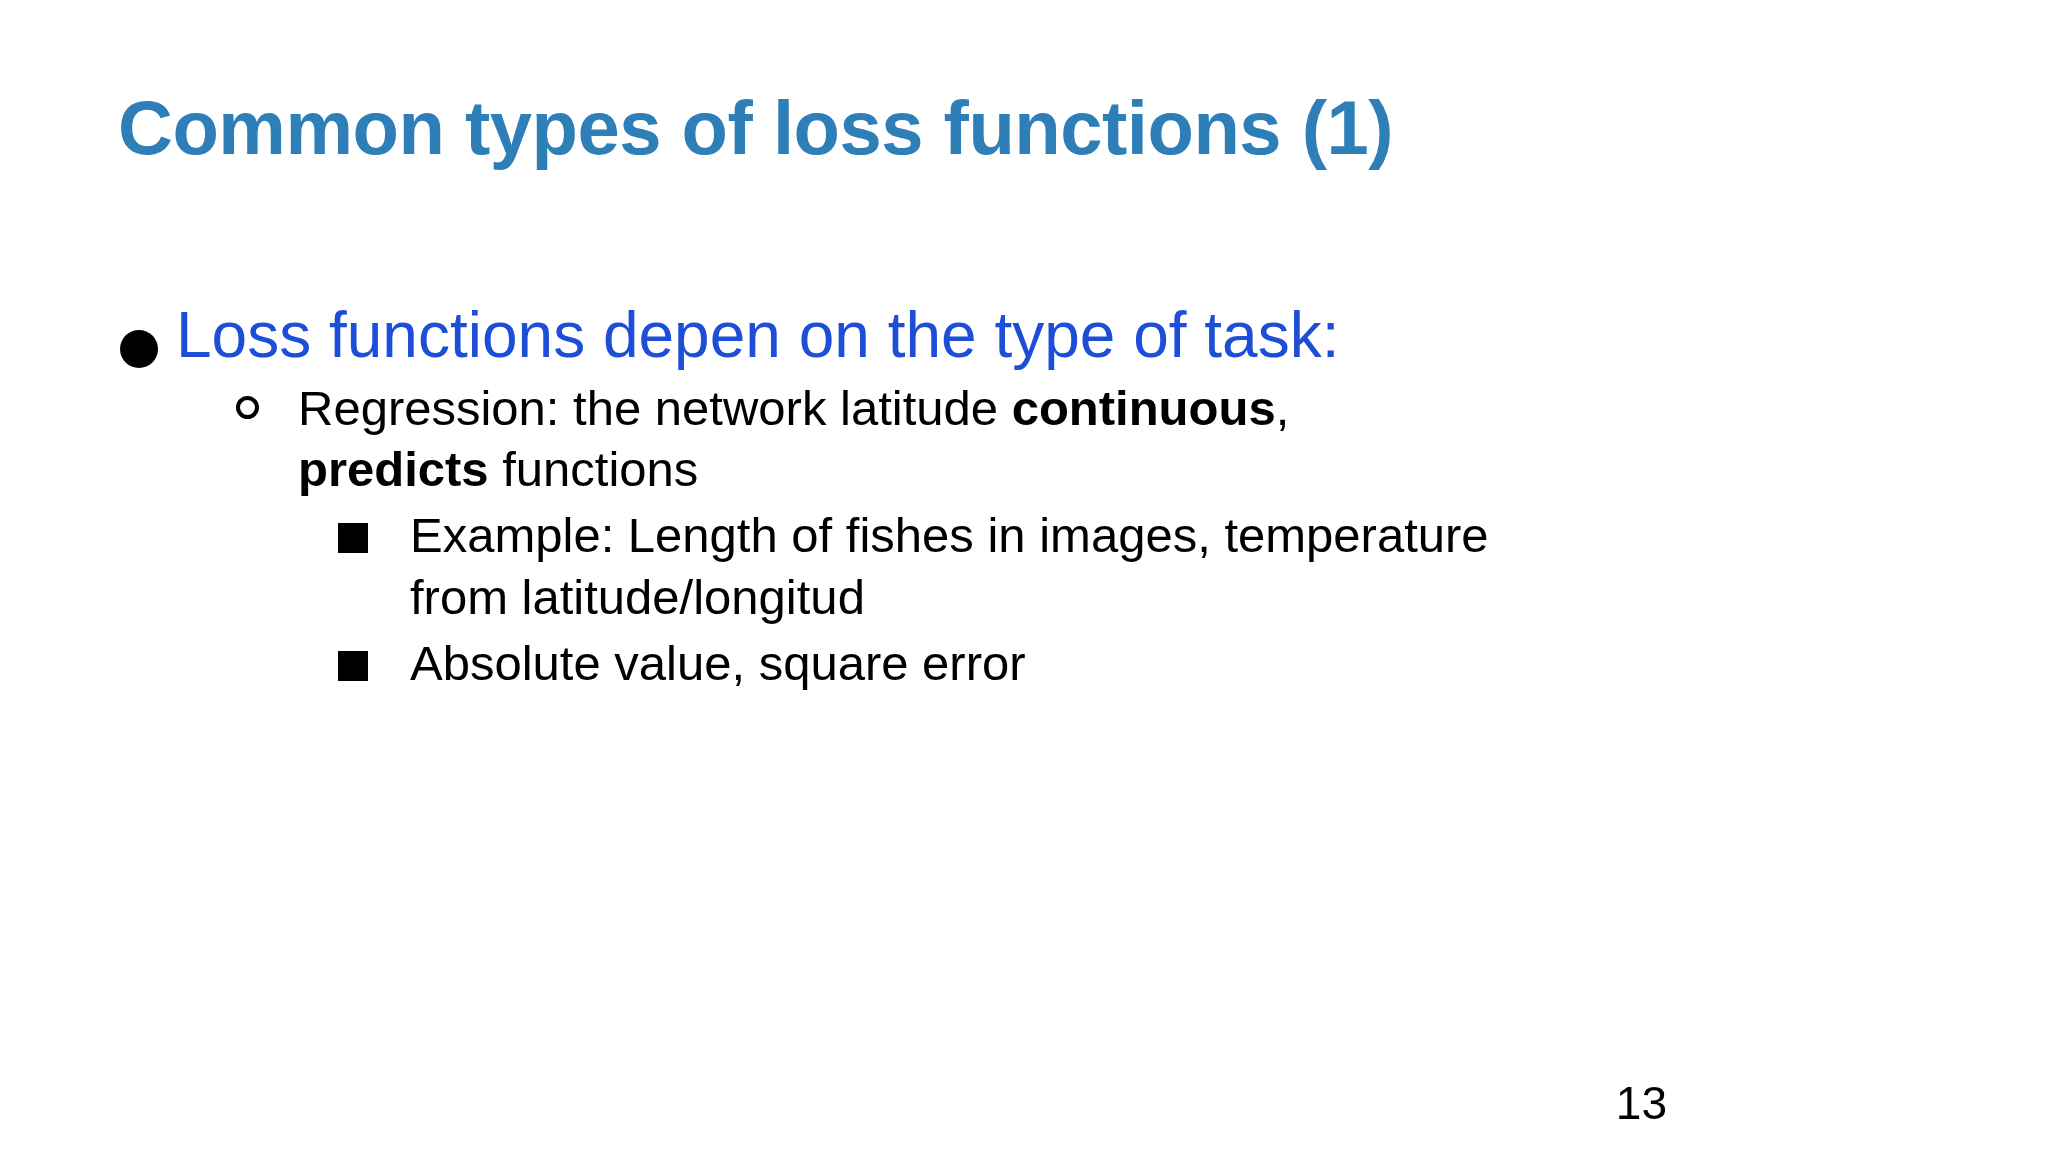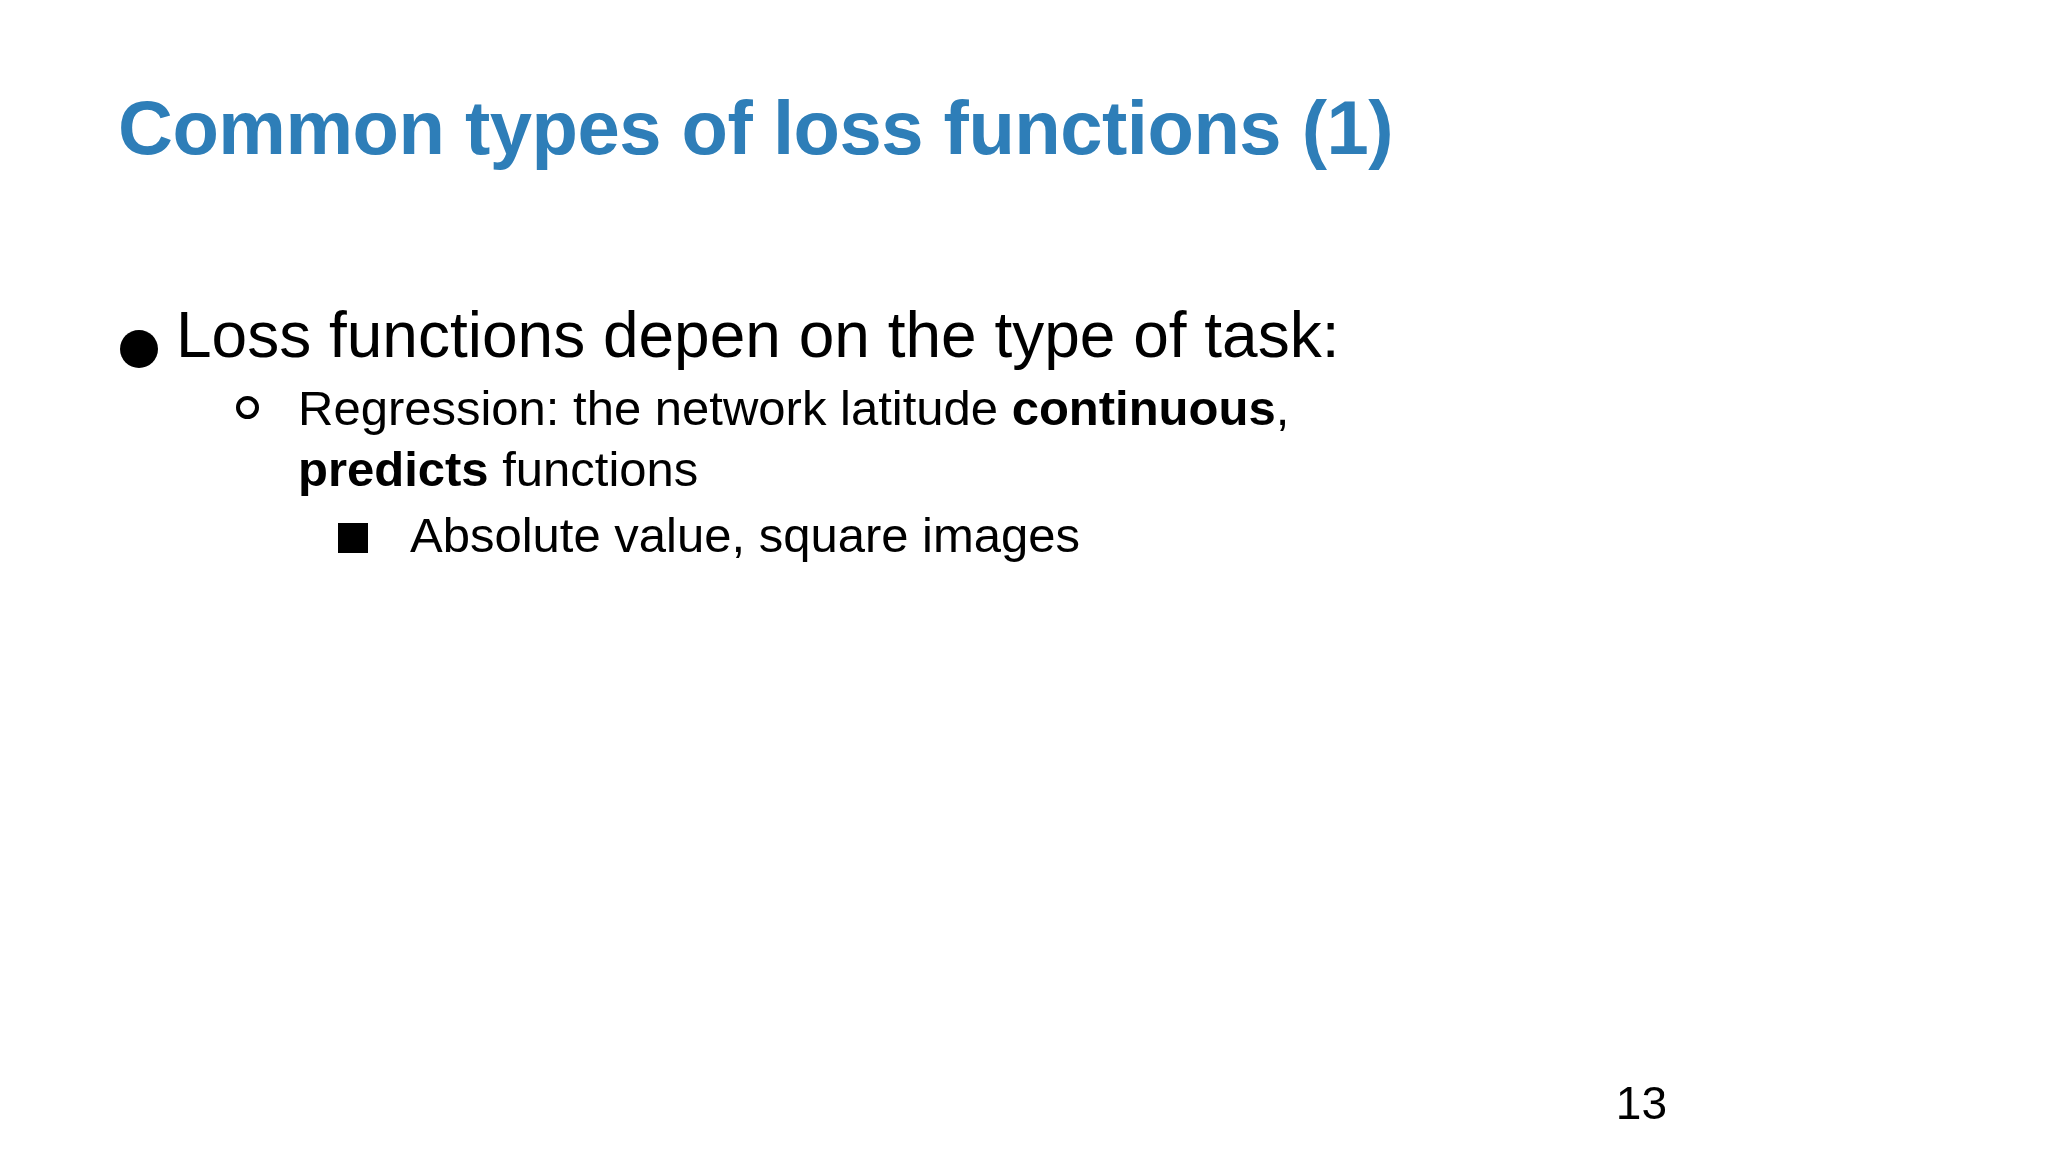--- a/index.html
+++ b/index.html
@@ -61,21 +61,21 @@
   .lvl1 .marker .dot {
     display: block;
     width: 38px;
     height: 38px;
     border-radius: 50%;
     background: #000000;
   }
   .lvl1 .bullet-text {
     font-size: 64px;
     line-height: 1.12;
-    color: #000000;
+    color: #1d4ed8;
     white-space: nowrap;
   }
 
   
   .lvl2 {
     padding-left: 236px;
     margin-top: 2px;
   }
   .lvl2 .marker {
     flex: 0 0 auto;
@@ -148,25 +148,31 @@
       <span class="bullet-text">Loss functions depen on the type of task:</span>
     </div>
 
     <div class="bullet-row lvl2">
       <span class="marker">
         <span class="ring"></span>
       </span>
       <span class="bullet-text"><span>Regression: the network latitude </span><b>continuous</b><span>, </span><b>predicts</b><span> functions</span></span>
     </div>
 
+    <div class="bullet-row lvl3">
+      <span class="marker">
+        <span class="square"></span>
+      </span>
+      <span class="bullet-text">Example: Length of fishes in images, temperature from latitude/longitud</span>
+    </div>
 
     <div class="bullet-row lvl3">
       <span class="marker">
         <span class="square"></span>
       </span>
-      <span class="bullet-text">Absolute value, square images</span>
+      <span class="bullet-text">Absolute value, square error</span>
     </div>
 
   </div>
 
   <div class="page-number">13</div>
 
 </div>
 
 </body></html>

